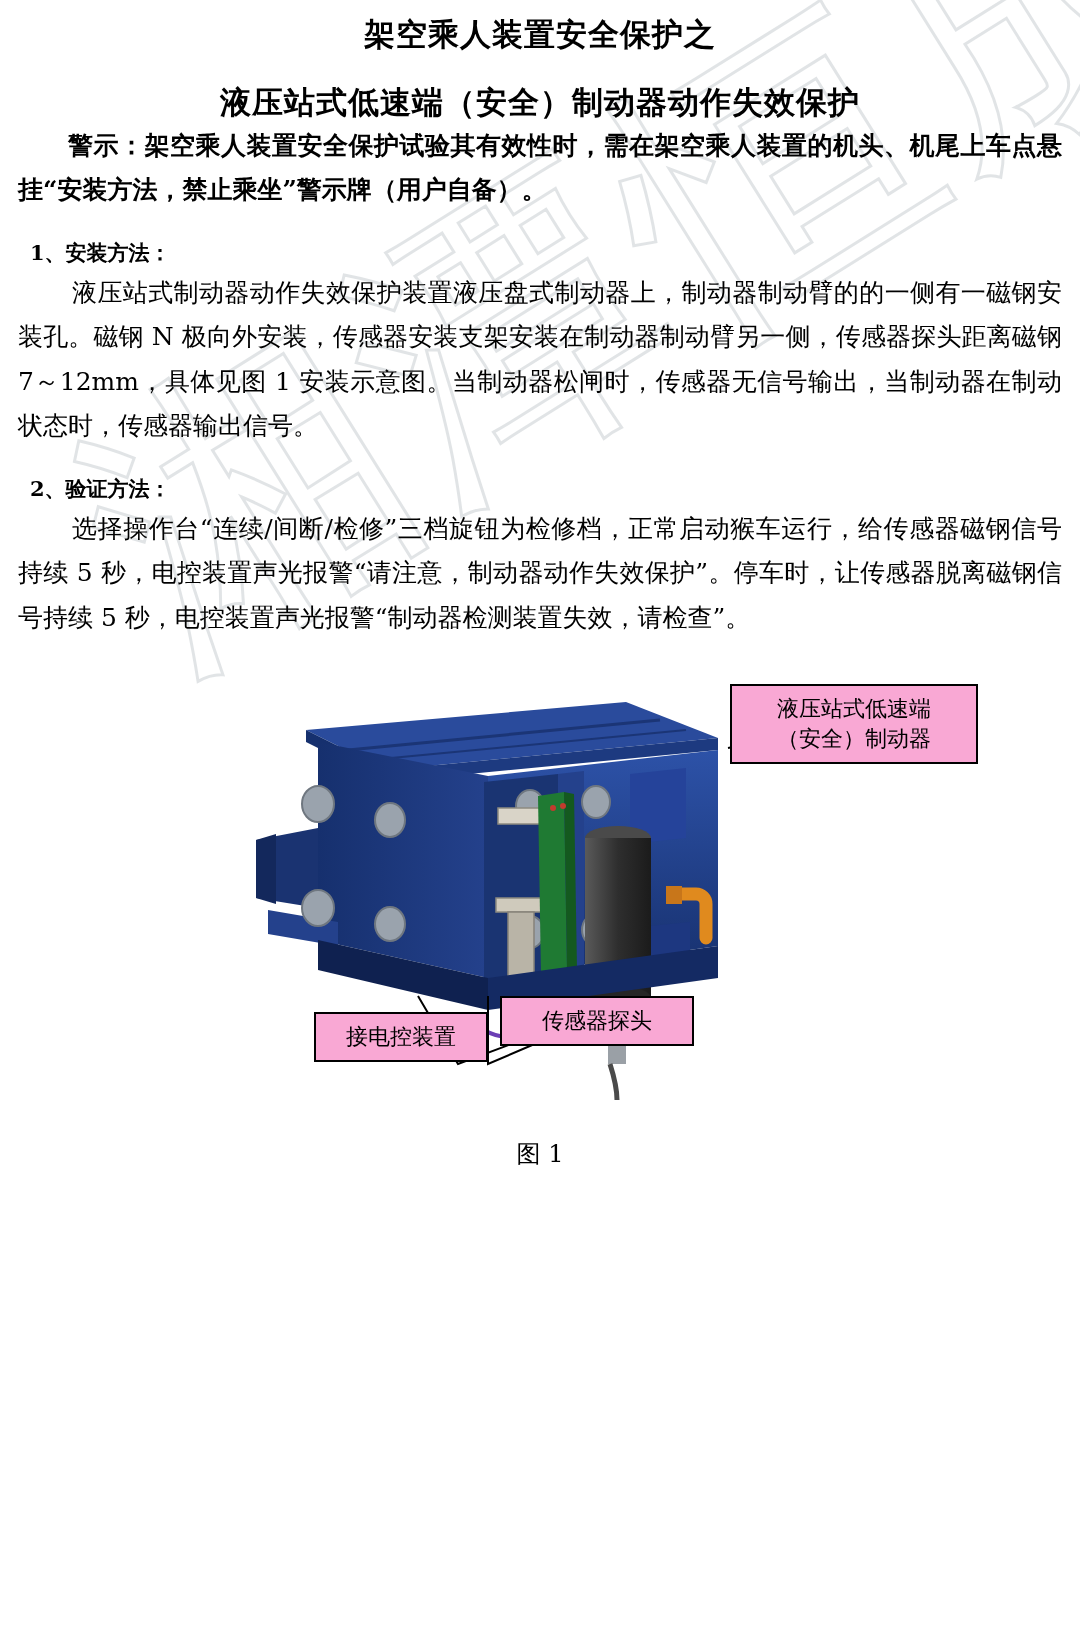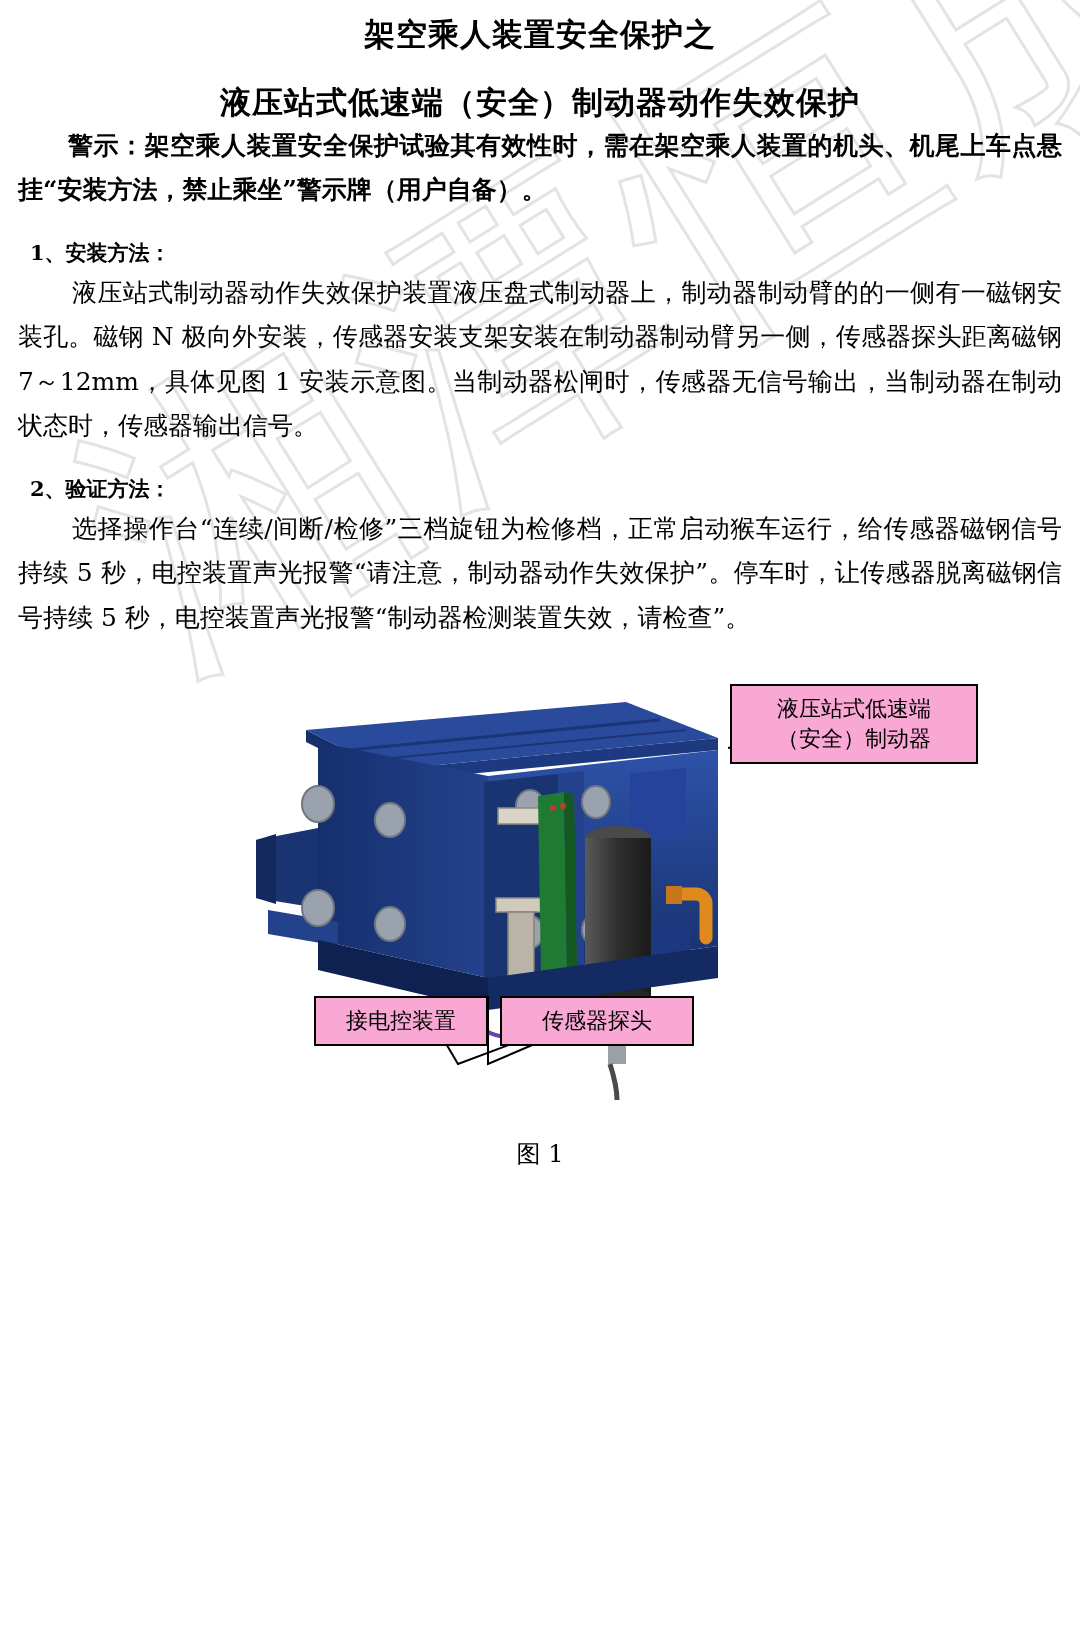--- a/index.html
+++ b/index.html
@@ -100,21 +100,21 @@
     background: #f9a8d4;
     font-family: "DejaVu Serif", "Liberation Serif", serif;
     font-size: 22px;
     line-height: 1.35;
     text-align: center;
     padding: 8px 10px;
     box-sizing: border-box;
     z-index: 5;
   }
   .callout-top-right { left: 712px; top: 6px; width: 248px; }
-  .callout-bottom-1 { left: 296px; top: 318px; width: 174px; }
+  .callout-bottom-1 { left: 296px; top: 334px; width: 174px; }
   .callout-bottom-2 { left: 482px; top: 318px; width: 194px; }
   svg.device { position: absolute; left: 0; top: 0; z-index: 3; }
 </style>
 </head>
 <body>
 
 <div class="page">
 
   <div class="watermark">
     <div class="watermark-text">湘潭恒成</div>

